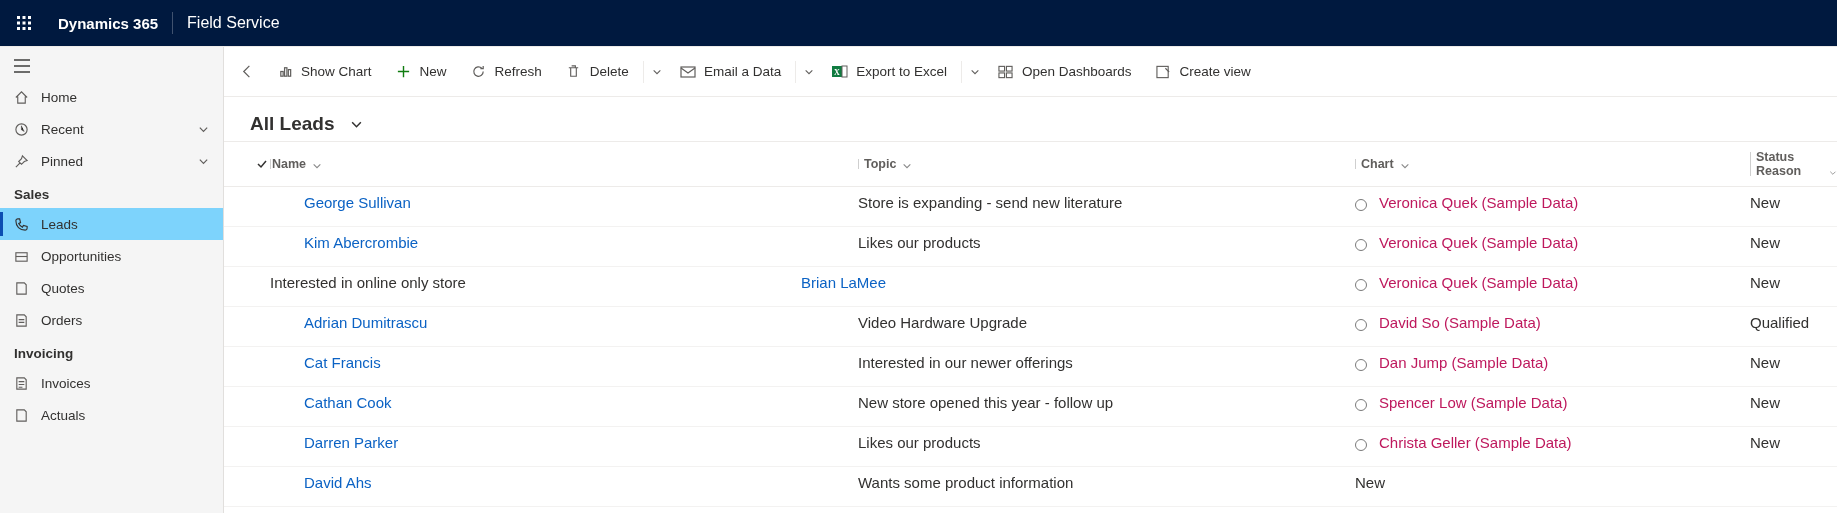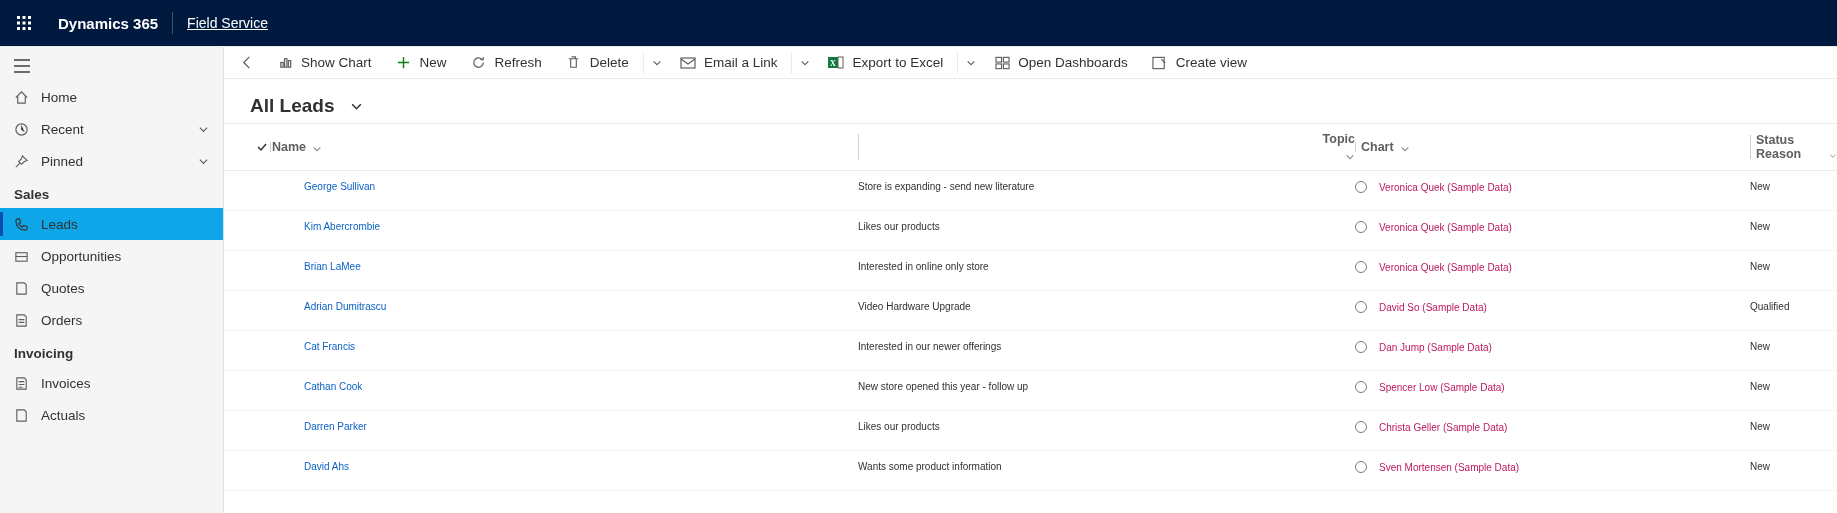--- a/index.html
+++ b/index.html
@@ -1,47 +1,47 @@
 <!DOCTYPE html>
 <html><head>
 <meta charset="utf-8">
 <style>
   * { box-sizing: border-box; }
   body { margin:0; font-family: "Segoe UI", Tahoma, sans-serif; font-size:13px; color:#323130; background:#fff; }
   .topbar { background:#00193f; color:#fff; height:46px; display:flex; align-items:center; padding:8px 4px; }
   .waffle { width:40px; height:46px; display:flex; align-items:center; justify-content:center; color:#fff;}
   .brand { font-weight:600; font-size:15px; padding:0 14px; }
   .divider-v { width:1px; height:22px; background:rgba(255,255,255,0.25);}
-  .app-name { padding:0 14px; font-size:14px;text-decoration:underline; }
+  .app-name { padding:0 14px; font-size:16px; }
   .shell { display:flex; height:calc(100vh - 46px); background:#fff; border-top:1px solid #edebe9; }
   .sidebar { width:224px; background:#f5f5f5; border-right:1px solid #e1dfdd; overflow-y:auto; font-size:13.5px;}
   .hamburger-row { padding:12px 14px 8px; }
   .nav-item { display:flex; align-items:center; padding:6px 14px; gap:12px; color:#323130; position:relative; height:32px;}
   .nav-item .chev { margin-left:auto; color:#605e5c; }
   .nav-section { padding:10px 14px 6px; font-weight:600; font-size:13.5px; color:#323130; }
-  .nav-item.selected { background:#0ea5e9; }
+  .nav-item.selected { background:#7dd3fc; }
   .nav-item.selected::before { content:""; position:absolute; left:0; top:4px; bottom:4px; width:3px; background:#0b4eb2; }
   .main { flex:1; display:flex; flex-direction:column; min-width:0; }
-  .cmdbar { display:flex; align-items:center; gap:0; padding:4px 6px; border-bottom:1px solid #edebe9; height:32px; }
+  .cmdbar { display:flex; align-items:center; gap:0; padding:4px 6px; border-bottom:1px solid #edebe9; height:50px; }
   .cmd-btn { display:inline-flex; align-items:center; gap:8px; padding:6px 12px; color:#323130; border-radius:2px; font-size:13.5px;}
   .cmd-btn .ico { width:16px; height:16px; display:inline-flex; align-items:center; justify-content:center; color:#605e5c;}
   .cmd-sep { width:1px; height:22px; background:#edebe9; margin:0 2px;}
   .view-header { padding:16px 26px 6px; display:flex; align-items:center; gap:16px;}
   .view-title { font-size:19px; font-weight:600; }
   .table-head { display:flex; align-items:center; padding:8px 0 8px 24px; border-bottom:1px solid #edebe9; border-top:1px solid #edebe9;}
   .th { display:flex; align-items:flex-end; gap:6px; color:#605e5c; font-size:12.5px;  padding-left:6px; position:relative;font-weight:bold;}
   .th::before{ content:""; position:absolute; left:0; top:2px; bottom:2px; width:1px; background:#cfcfcf;}
   .th.first::before{display:none;}
   .col-check { width:22px; display:flex; justify-content:center;}
   .col-name { width:588px; padding-left:2px;}
-  .col-topic { width:497px;flex-direction:column;}
+  .col-topic { width:497px;}
   .col-owner { width:395px;}
   .col-status { flex:1; }
   .rows { }
-  .row { display:flex; align-items:center; padding:0 0 8px 24px; height:40px; border-bottom:1px solid #f3f2f1; font-size:10px;}
+  .row { display:flex; align-items:center; padding:0 0 8px 24px; height:40px; border-bottom:1px solid #f3f2f1; font-size:15px;}
   .row .cell { white-space:nowrap; overflow:hidden; text-overflow:ellipsis;}
   .link { color:#0b62c4; }
   .owner-cell { display:flex; align-items:flex-end; gap:12px; color:#be185d;}
   .presence { width:12px; height:12px; border:1.5px solid #7a7a7a; border-radius:50%; display:inline-block;}
   .back-btn { color:#605e5c; padding:6px 10px; }
   svg { display:block;}
   .cmd-split { display:inline-flex; align-items:center; justify-content:center; width:22px; color:#605e5c;}
   .col-name-inner{ margin-left:32px;}
 </style>
 </head>
@@ -227,21 +227,21 @@
           </svg>
         </span>
 
       <span class="cmd-btn">
         <span class="ico">
             <svg width="16" height="14" viewBox="0 0 16 14">
               <rect x="1" y="2" width="14" height="10" fill="none" stroke="#605e5c" stroke-width="1.2"></rect>
               <path fill="none" stroke="#605e5c" stroke-width="1.2" d="M1 3 L8 8 L15 3"></path>
             </svg>
           </span>
-        <span>Email a Link</span>
+        <span>Email a Data</span>
       </span>
       <span class="cmd-sep"></span>
       <span class="cmd-split">
           <svg width="10" height="10" viewBox="0 0 12 12">
             <path fill="none" stroke="#605e5c" stroke-width="1.3" d="M2 4 L6 8 L10 4"></path>
           </svg>
         </span>
 
       <span class="cmd-btn">
         <span class="ico">
@@ -346,22 +346,22 @@
           <div class="cell col-owner">
             <span class="owner-cell">
               <span class="presence"></span>
               <span>Veronica Quek (Sample Data)</span>
             </span>
           </div>
           <div class="cell col-status">New</div>
         </div>
         <div class="row">
           <div class="col-check"></div>
+          <div class="cell col-topic">Interested in online only store</div>
           <div class="cell col-name"><span class="link col-name-inner">Brian LaMee</span></div>
-          <div class="cell col-topic">Interested in online only store</div>
           <div class="cell col-owner">
             <span class="owner-cell">
               <span class="presence"></span>
               <span>Veronica Quek (Sample Data)</span>
             </span>
           </div>
           <div class="cell col-status">New</div>
         </div>
         <div class="row">
           <div class="col-check"></div>
@@ -408,24 +408,18 @@
               <span class="presence"></span>
               <span>Christa Geller (Sample Data)</span>
             </span>
           </div>
           <div class="cell col-status">New</div>
         </div>
         <div class="row">
           <div class="col-check"></div>
           <div class="cell col-name"><span class="link col-name-inner">David Ahs</span></div>
           <div class="cell col-topic">Wants some product information</div>
-          <div class="cell col-owner">
-            <span class="owner-cell">
-              <span class="presence"></span>
-              <span>Sven Mortensen (Sample Data)</span>
-            </span>
-          </div>
           <div class="cell col-status">New</div>
         </div>
       </div>
 
   </div>
 </div>
 
 </body></html>

